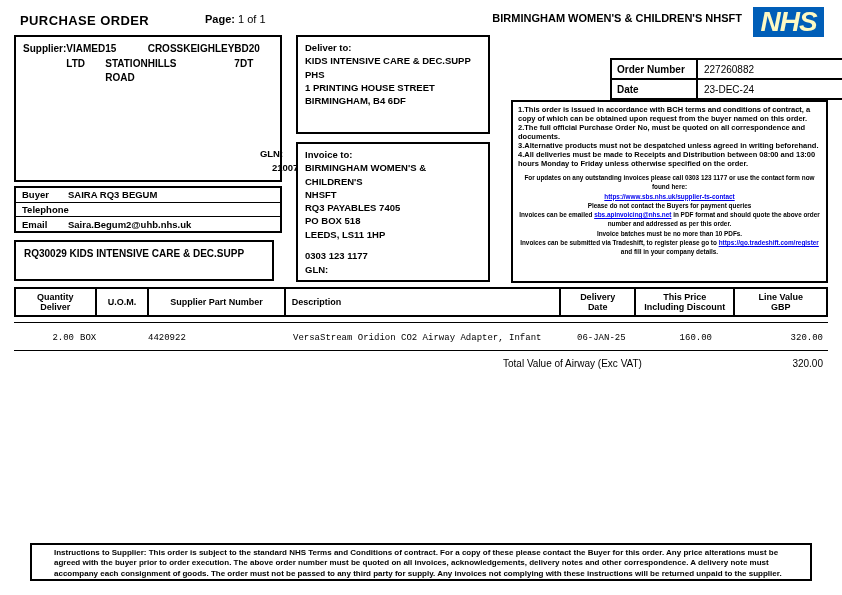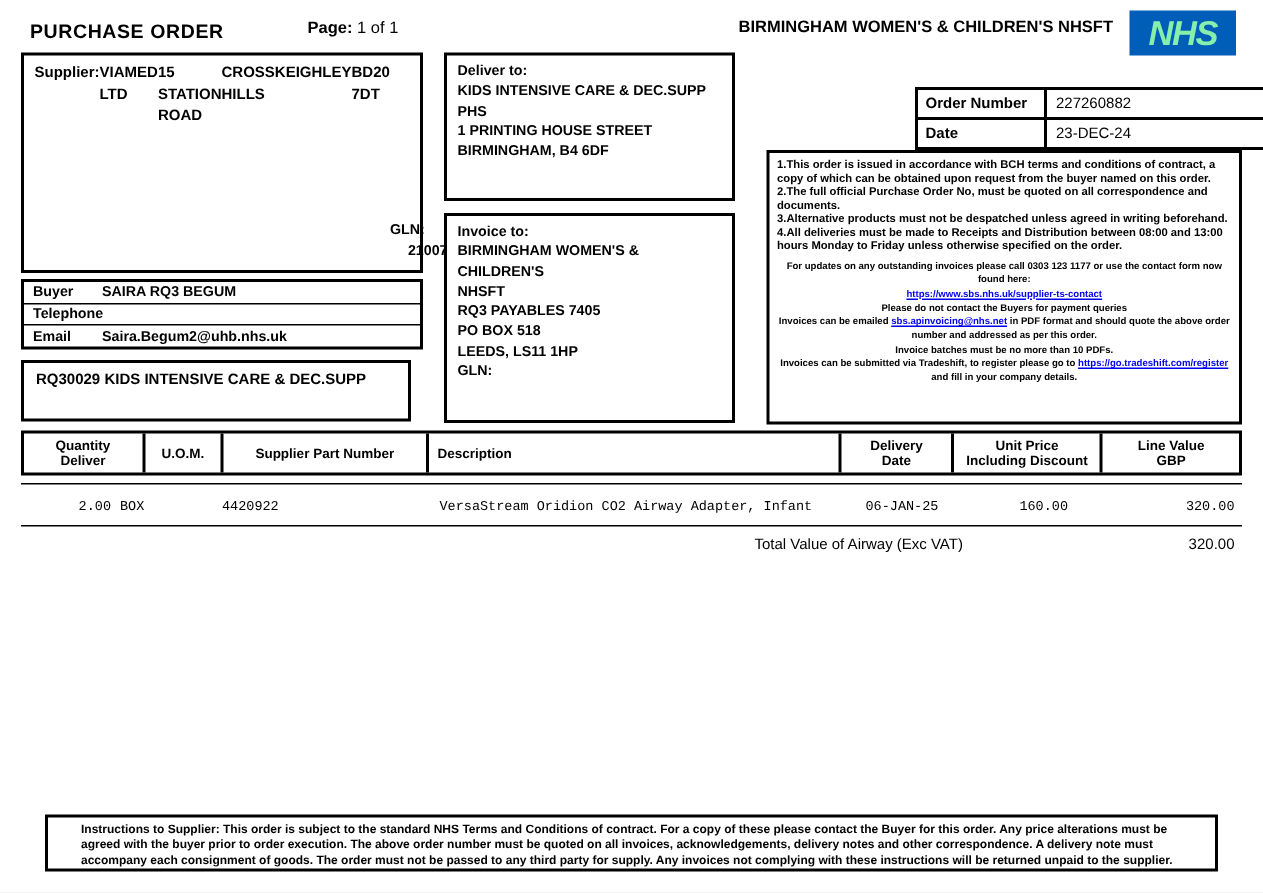--- a/index.html
+++ b/index.html
@@ -6,21 +6,21 @@
   .page{position:relative;width:842px;height:595px;background:#ffffff;margin:0 auto;
         font-family:"Liberation Sans",sans-serif;color:#000;overflow:hidden;}
   .box{position:absolute;border:2px solid #000;background:#fff;box-sizing:border-box;}
   .bold{font-weight:bold;}
   
   .po-title{position:absolute;left:20px;top:13px;font-size:13px;font-weight:bold;letter-spacing:.4px;}
   .page-info{position:absolute;left:205px;top:13px;font-size:11px;}
   .trust-name{position:absolute;left:380px;top:12px;width:362px;text-align:right;font-size:11px;font-weight:bold;}
   .nhs-logo{position:absolute;left:753px;top:7px;width:71px;height:30px;background:#005EB8;
             display:flex;align-items:center;justify-content:center;}
-  .nhs-logo span{color:#86efac;font-style:italic;font-weight:bold;font-size:23px;letter-spacing:-1px;}
+  .nhs-logo span{color:#fef9c3;font-style:italic;font-weight:bold;font-size:28px;letter-spacing:-1px;}
   
   #supplier-box{left:14px;top:35px;width:268px;height:147px;padding:5px 7px;font-size:10px;font-weight:bold;
                 display:flex;flex-direction:row;line-height:1.45;}
   .sup-gap{height:12px;}
   .gln-line{margin-top:auto;font-size:9.5px;}
   .gln-line .val{margin-left:12px;}
   #buyer-table{left:14px;top:186px;width:268px;height:47px;display:flex;flex-direction:column;}
   .buyer-row{flex:1;display:flex;align-items:center;padding:0 6px;border-bottom:1px solid #000;font-size:9.5px;}
   .buyer-row:last-child{border-bottom:none;}
   .buyer-row .lbl{width:46px;font-weight:bold;flex:none;}
@@ -114,20 +114,21 @@
     <div>BIRMINGHAM, B4 6DF</div>
   </div>
 
   <div class="box" id="invoice-box">
     <div>Invoice to:</div>
     <div>BIRMINGHAM WOMEN'S &amp; CHILDREN'S</div>
     <div>NHSFT</div>
     <div>RQ3 PAYABLES 7405</div>
     <div>PO BOX 518</div>
     <div>LEEDS, LS11 1HP</div>
+    <div class="phone">0303 123 1177</div>
     <div>GLN:</div>
   </div>
 
   <div class="box" id="order-table">
     <div class="ot-row">
       <div class="ot-lbl">Order Number</div>
       <div class="ot-val">227260882</div>
     </div>
     <div class="ot-row">
       <div class="ot-lbl">Date</div>
@@ -157,21 +158,21 @@
   </div>
 
   <div class="box" id="items-header">
     <div class="ih-cell" style="width:81px;">Quantity
 Deliver</div>
     <div class="ih-cell" style="width:53px;">U.O.M.</div>
     <div class="ih-cell" style="width:137px;">Supplier Part Number</div>
     <div class="ih-cell ih-desc" style="width:277px;">Description</div>
     <div class="ih-cell" style="width:75px;">Delivery
 Date</div>
-    <div class="ih-cell" style="width:100px;">Unit Price
+    <div class="ih-cell" style="width:100px;">This Price
 Including Discount</div>
     <div class="ih-cell" style="width:91px;">Line Value
 GBP</div>
   </div>
 
   <div class="rule" style="top:322px;"></div>
 
   <span class="mono cell-abs ra" style="left:14px;width:60px;">2.00</span>
   <span class="mono cell-abs" style="left:80px;">BOX</span>
   <span class="mono cell-abs" style="left:148px;">4420922</span>

